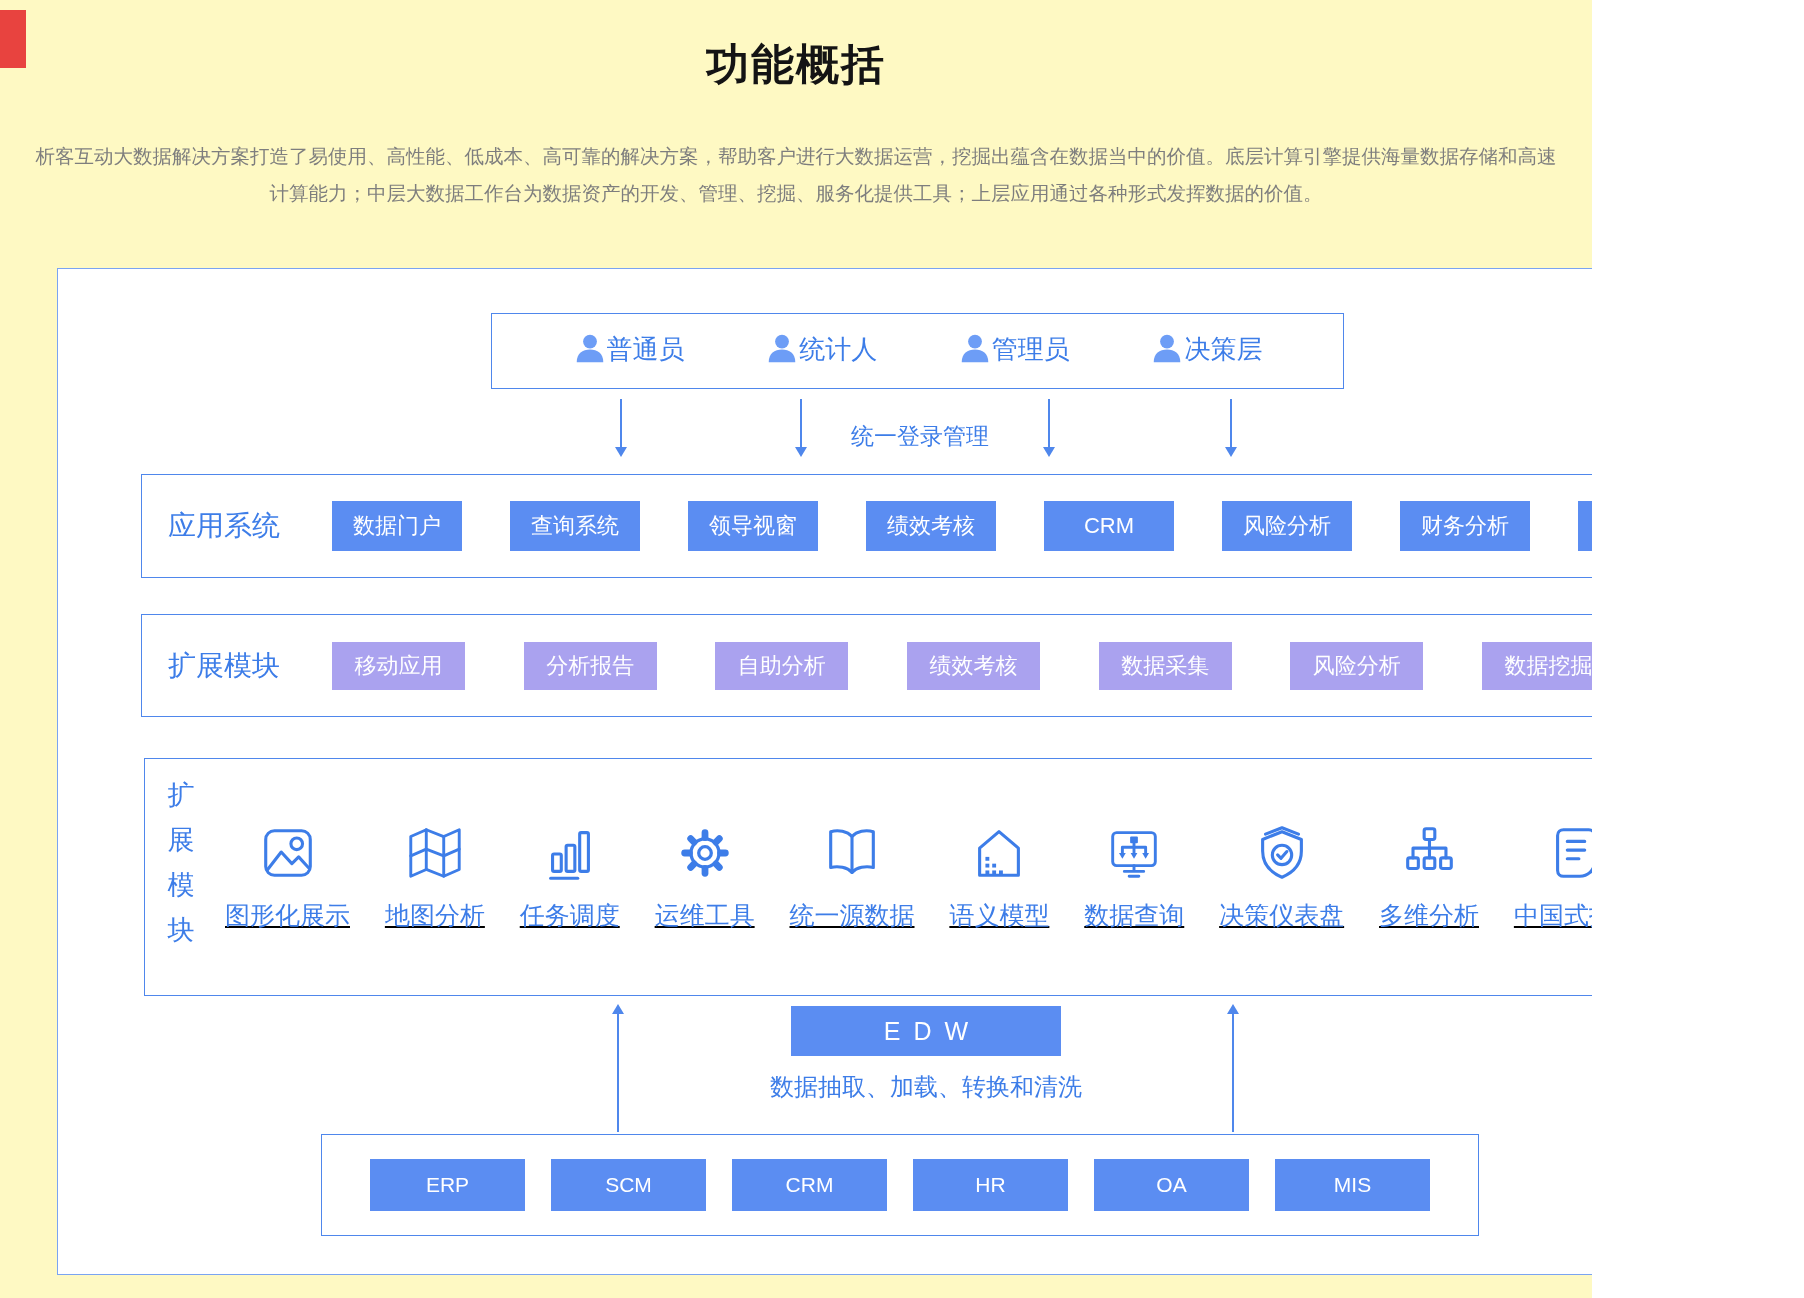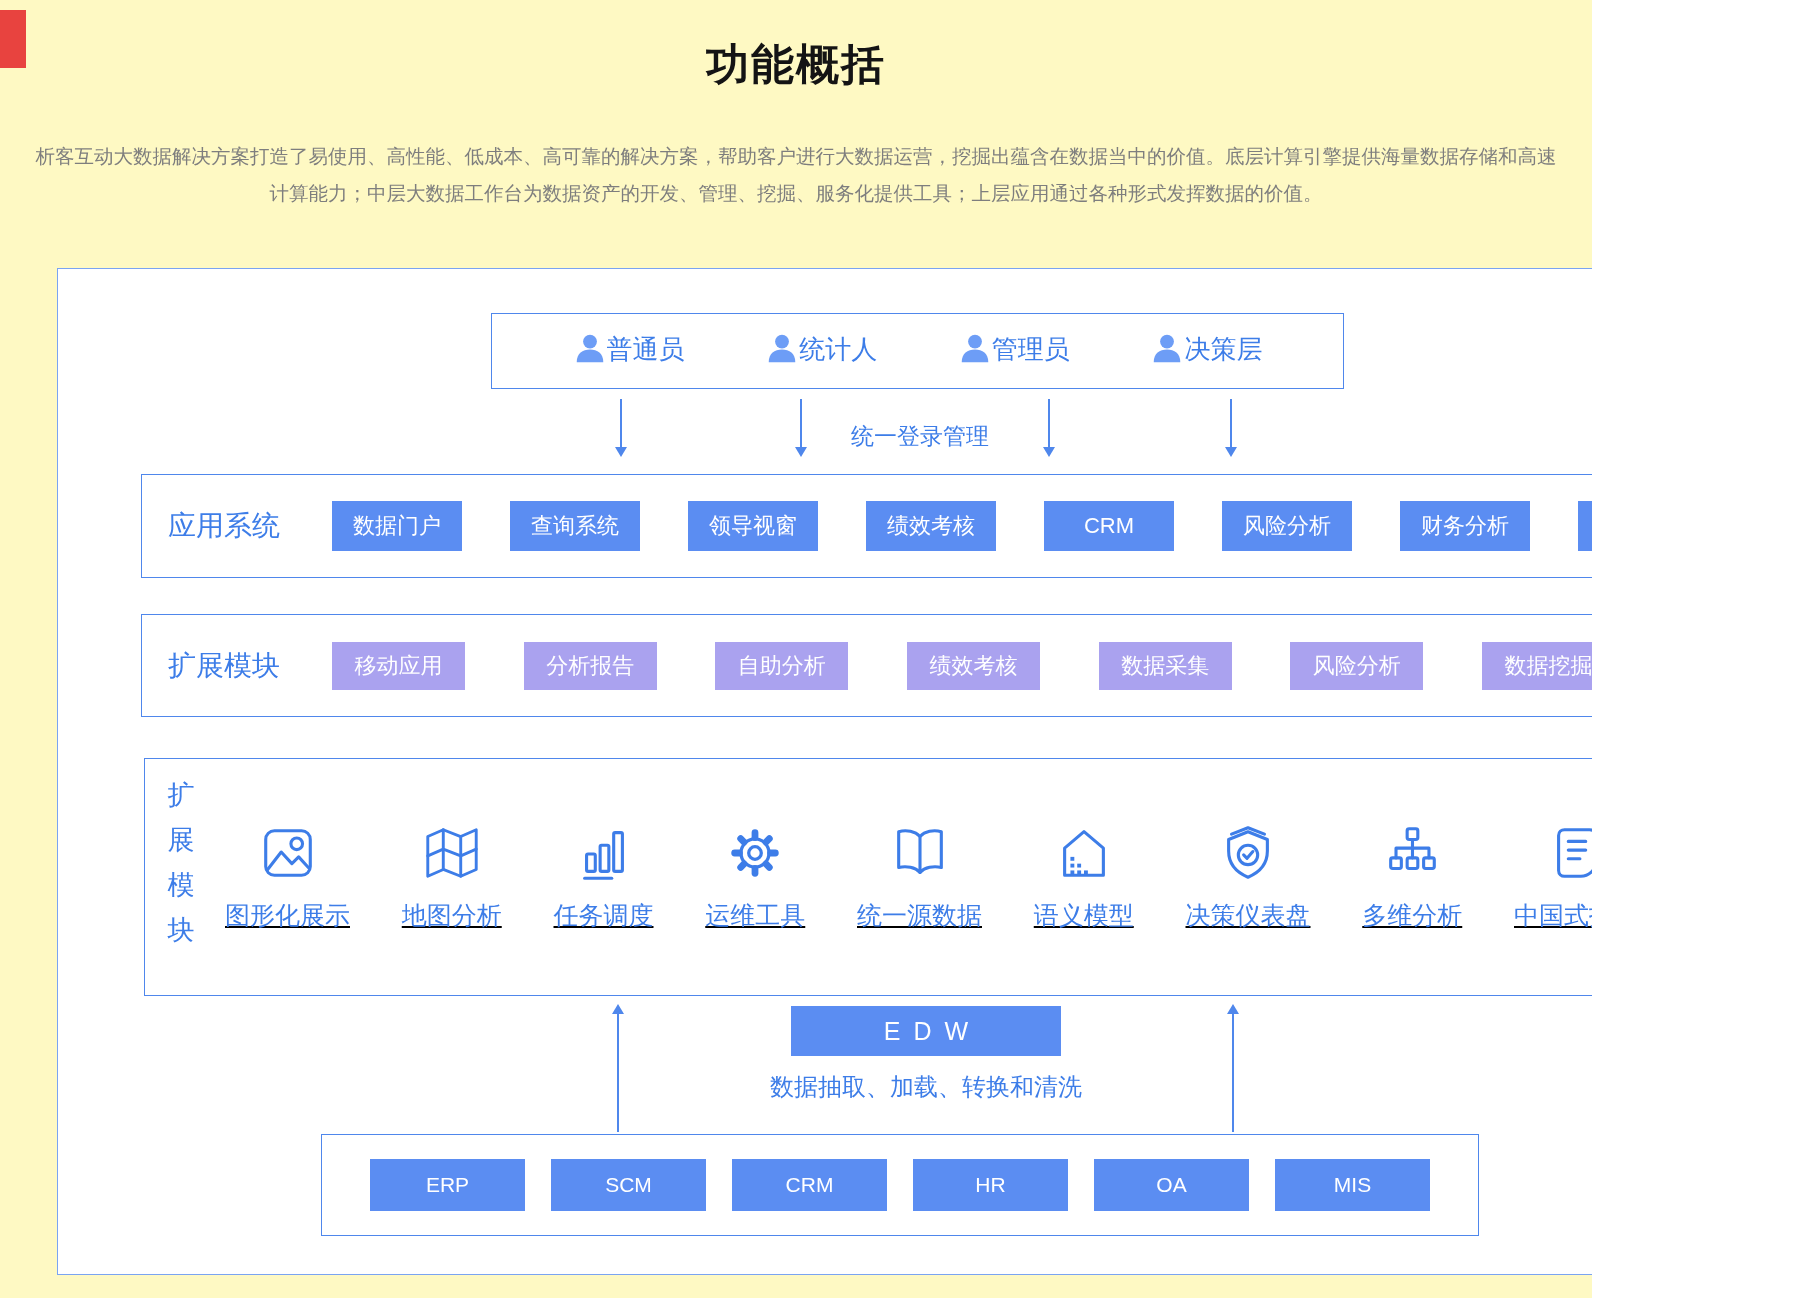--- a/index.html
+++ b/index.html
@@ -250,20 +250,36 @@
                 <rect x="25" y="43" width="4" height="4"></rect>
                 <rect x="18" y="50" width="4" height="4"></rect>
                 <rect x="25" y="50" width="4" height="4"></rect>
                 <rect x="32" y="50" width="4" height="4"></rect>
               </g>
             </svg>
           </span>
           <span class="p-label">语义模型</span>
         </div>
 
+        <div class="icon-item">
+          <span class="pic">
+            <svg width="62" height="62" viewBox="0 0 64 64" fill="none" stroke="#3d7de8" stroke-width="3" stroke-linecap="round" stroke-linejoin="round">
+              <rect x="10" y="11" width="44" height="34" rx="4"></rect>
+              <rect x="28" y="15" width="8" height="7" rx="1" fill="#3d7de8" stroke="none"></rect>
+              <path d="M32 22 V26 M20 26 H44 M20 26 V32 M32 26 V32 M44 26 V32"></path>
+              <g fill="#3d7de8" stroke="none">
+                <path d="M16.5 32 L23.5 32 L20 38 Z"></path>
+                <path d="M28.5 32 L35.5 32 L32 38 Z"></path>
+                <path d="M40.5 32 L47.5 32 L44 38 Z"></path>
+              </g>
+              <path d="M32 45 V50 M22 51 H42 M27 56 H37"></path>
+            </svg>
+          </span>
+          <span class="p-label">数据查询</span>
+        </div>
 
         <div class="icon-item">
           <span class="pic">
             <svg width="62" height="62" viewBox="0 0 64 64" fill="none" stroke="#3d7de8" stroke-width="3.2" stroke-linecap="round" stroke-linejoin="round">
               <path d="M12 18 L32 10 L52 18 V30 C52 44 44 52 32 57 C20 52 12 44 12 30 Z"></path>
               <path d="M15 12.5 L32 6 L49 12.5"></path>
               <circle cx="32" cy="34" r="10"></circle>
               <path d="M27.5 34 L31 37.5 L37 30.5"></path>
             </svg>
           </span>

